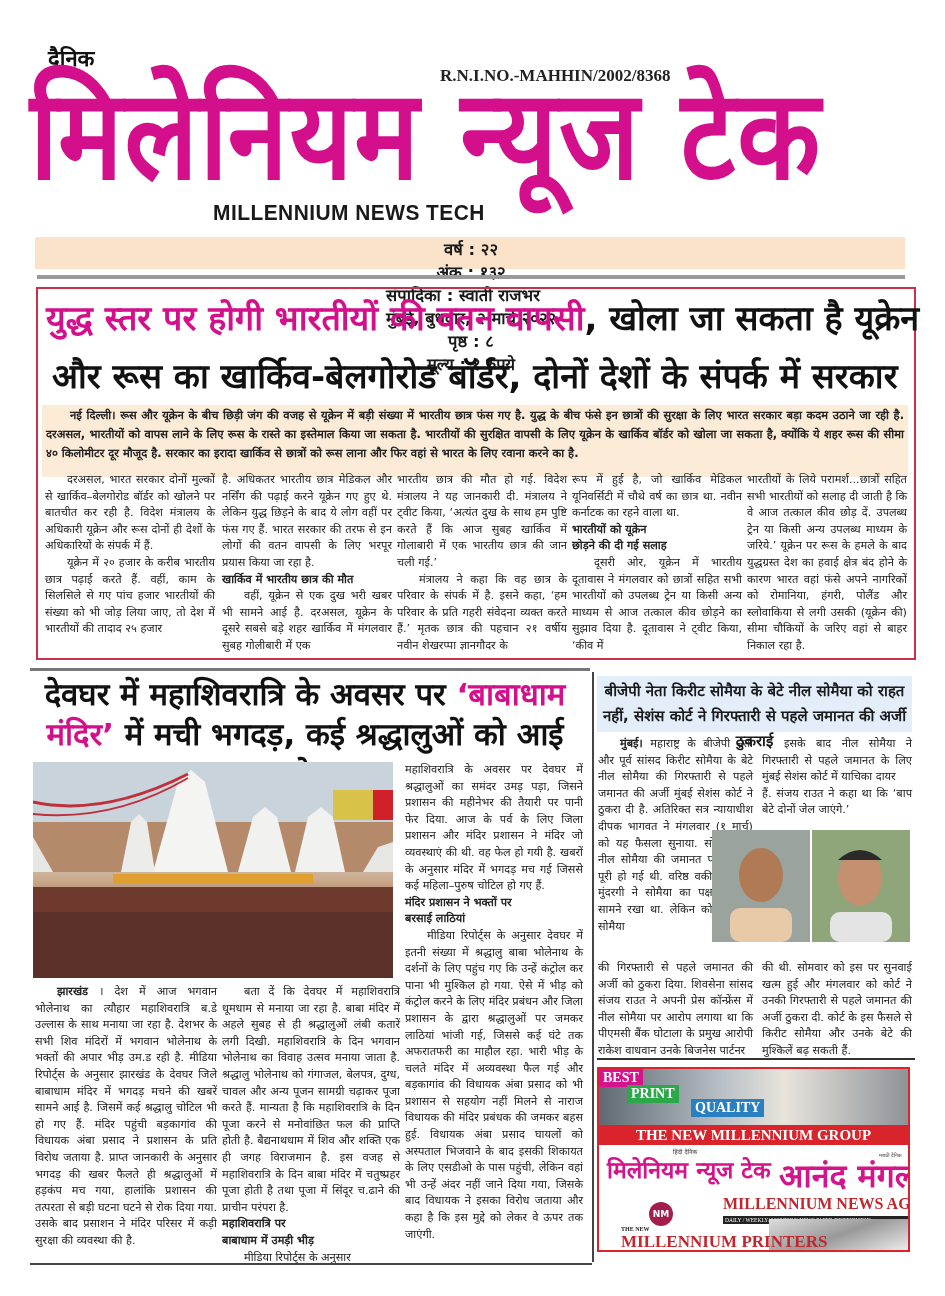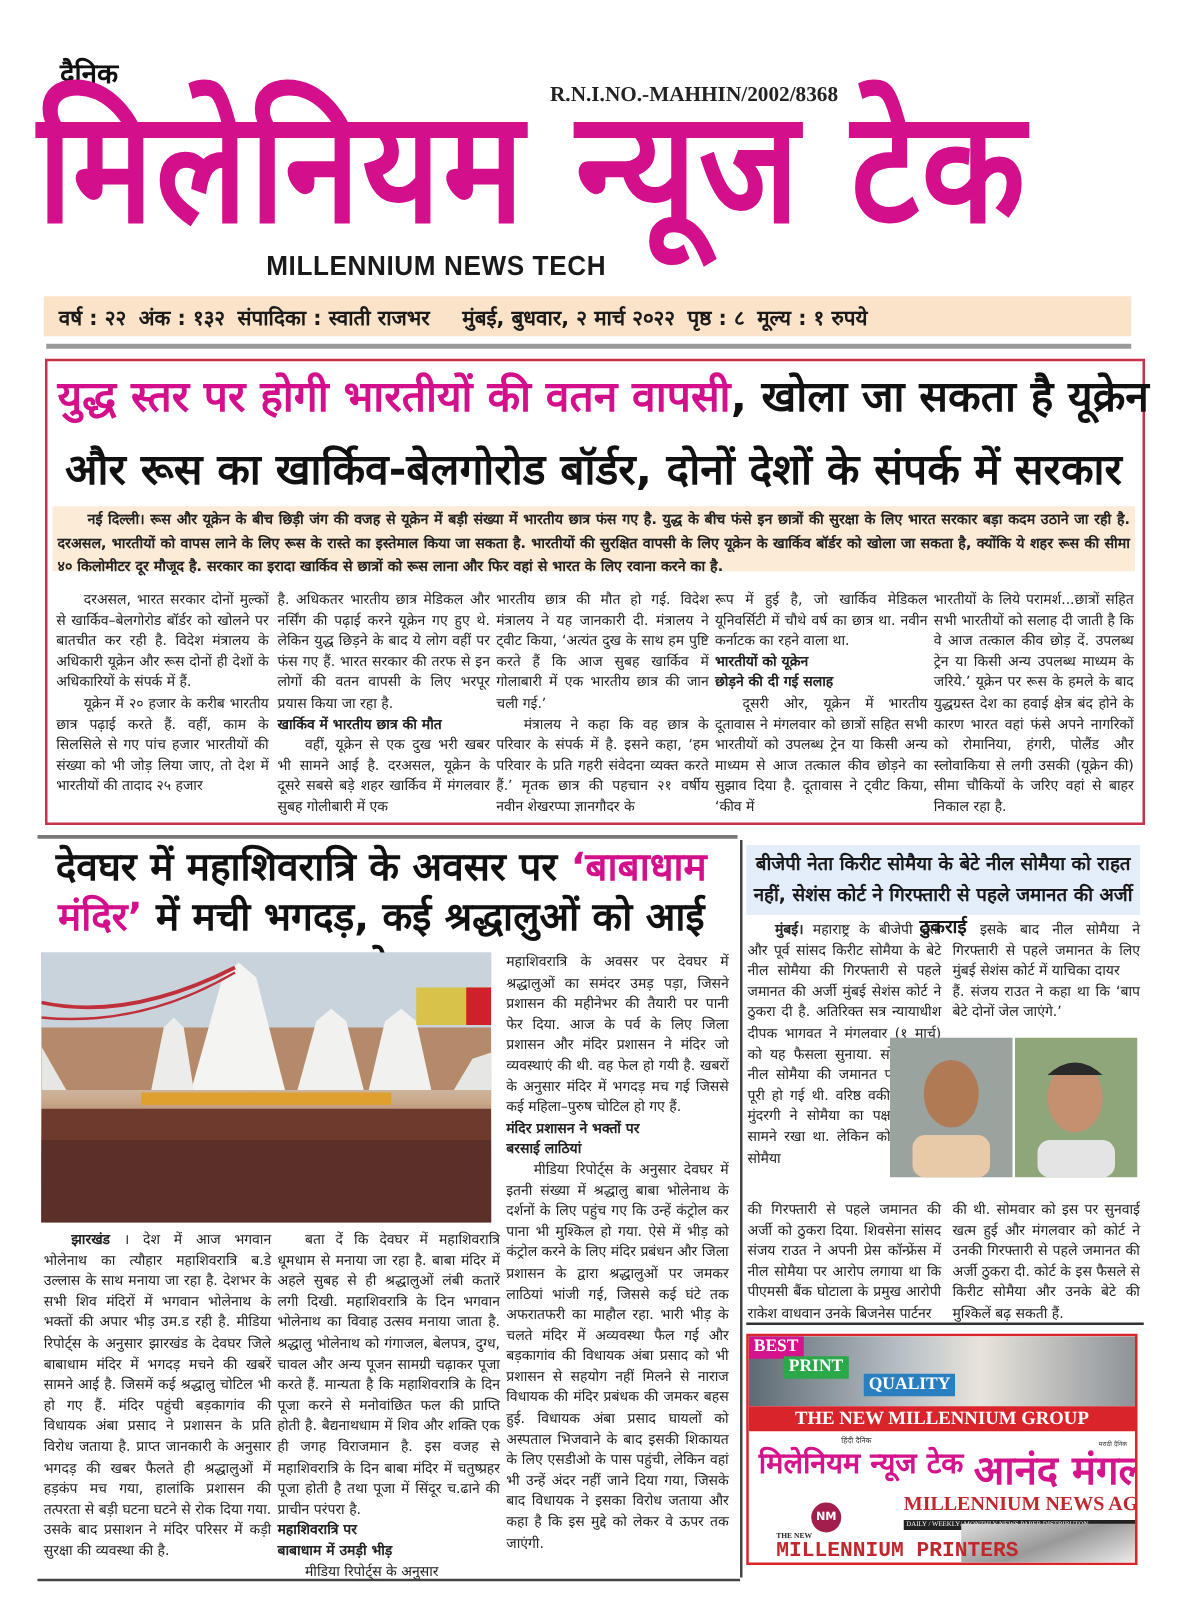--- a/index.html
+++ b/index.html
@@ -6,30 +6,30 @@
   html, body { width: 945px; height: 1296px; background: #ffffff; overflow: hidden; }
   body { position: relative; font-family: "DejaVu Sans", sans-serif; color: #111; }
 
   .abs { position: absolute; }
 
   
   #dainik { left: 48px; top: 42px; font-size: 22px; font-weight: bold; color: #111; }
   #rni { left: 440px; top: 52px; font-family: "Liberation Serif", serif; font-weight: bold; font-size: 17px; color: #222; margin-top: 14px; }
   #title-hi { left: 30px; top: 66px; width: 880px; font-size: 108px; line-height: 120px; font-weight: bold; color: #d40f8c; letter-spacing: 2px; white-space: nowrap; transform: scaleY(1.15); transform-origin: top left; }
   #title-en { left: 213px; top: 200px; font-family: "Liberation Sans", sans-serif; font-weight: bold; font-size: 22px; color: #1a1a1a; letter-spacing: 0.5px; transform: scaleX(0.95); transform-origin: left; }
-  #infobar { left: 35px; top: 237px; width: 870px; height: 32px; background: #fbe3c9; display: flex; align-items: center; padding-left: 12px; font-size: 16.5px; font-weight: bold; color: #1a1a1a; white-space: nowrap; }
+  #infobar { left: 35px; top: 237px; width: 870px; height: 32px; background: #fbe3c9; display: flex; align-items: center; padding-left: 12px; font-size: 16.5px; font-weight: bold; color: #1a1a1a; white-space: nowrap; flex-direction: column; }
   #infobar span { margin-right: 10px; }
   #rule-top { left: 37px; top: 275px; width: 868px; height: 4px; background: #9a9a9a; }
 
   
   #lead-box { left: 36px; top: 287px; width: 880px; height: 373px; border: 2px solid #c8314a; }
   #lead-h1 { left: 46px; top: 298px; width: 870px; font-size: 34px; line-height: 40px; font-weight: bold; white-space: nowrap; }
   #lead-h1 .pink { color: #d40f8c; }
   #lead-h2 { left: 52px; top: 354px; width: 860px; font-size: 34px; line-height: 44px; font-weight: bold; white-space: nowrap; color: #111; }
-  #lead-summary { left: 42px; top: 405px; width: 866px; height: 52px; background: #fbebd7; font-size: 11.4px; line-height: 19px; font-weight: bold; color: #222; padding: 1px 4px 0 4px; text-indent: 24px; text-align: justify; }
+  #lead-summary { left: 42px; top: 405px; width: 866px; height: 72px; background: #fbebd7; font-size: 11.4px; line-height: 19px; font-weight: bold; color: #222; padding: 1px 4px 0 4px; text-indent: 24px; text-align: justify; }
 
   .col { font-size: 11.2px; line-height: 16.6px; color: #222; text-align: justify; }
   .col p { text-indent: 22px; }
   .col .sub { text-align: left; font-weight: bold; text-indent: 0; }
   .col .lead-word { font-weight: bold; }
 
   #lc1 { left: 45px; top: 472px; width: 170px; }
   #lc2 { left: 222px; top: 472px; width: 170px; }
   #lc3 { left: 397px; top: 472px; width: 170px; }
   #lc4 { left: 572px; top: 472px; width: 170px; }
@@ -64,21 +64,21 @@
   #ad-quality { left: 92px; top: 30px; background: #2a7fc0; }
   #ad-group { position: absolute; left: 0; top: 56px; width: 100%; height: 20px; background: #d9242b; color: #fff; font-family: "Liberation Serif", serif; font-size: 15px; font-weight: bold; text-align: center; line-height: 20px; }
   #ad-hindi-daily { position: absolute; left: 74px; top: 79px; font-size: 6px; color: #333; }
   #ad-marathi-daily { position: absolute; left: 280px; top: 83px; font-size: 5px; color: #333; }
   #ad-mnt { position: absolute; left: 8px; top: 84px; font-size: 23px; font-weight: bold; color: #d5138d; white-space: nowrap; }
   #ad-anand { position: absolute; left: 180px; top: 84px; font-size: 32px; font-weight: bold; color: #d5138d; white-space: nowrap; }
   #ad-logo { position: absolute; left: 50px; top: 133px; width: 24px; height: 24px; border-radius: 50%; background: #a31e4d; color: #fff; font-size: 9px; font-weight: bold; display: flex; align-items: center; justify-content: center; }
   #ad-agency { position: absolute; left: 124px; top: 126px; font-family: "Liberation Serif", serif; font-size: 16px; font-weight: bold; color: #c1272d; white-space: nowrap; }
   #ad-agency-sub { position: absolute; left: 124px; top: 147px; width: 185px; background: #222; color: #fff; font-family: "Liberation Serif", serif; font-size: 5.5px; padding: 1px 2px; white-space: nowrap; }
   #ad-thenew { position: absolute; left: 22px; top: 157px; font-family: "Liberation Serif", serif; font-size: 6px; font-weight: bold; color: #222; }
-  #ad-printers { position: absolute; left: 22px; top: 163px; font-family: Liberation Mono, monospace; font-size: 17px; font-weight: bold; color: #c1272d; white-space: nowrap; }
+  #ad-printers { position: absolute; left: 22px; top: 163px; font-family: Liberation Serif, serif; font-size: 17px; font-weight: bold; color: #c1272d; white-space: nowrap; }
   #ad-paper-img { position: absolute; left: 170px; top: 150px; width: 140px; height: 32px; background: linear-gradient(160deg,#ddd,#999 50%,#eee); }
 </style>
 </head>
 <body>
 
 <div class="abs" id="dainik">दैनिक</div>
 <div class="abs" id="rni">R.N.I.NO.-MAHHIN/2002/8368</div>
 <div class="abs" id="title-hi">मिलेनियम न्यूज टेक</div>
 <div class="abs" id="title-en">MILLENNIUM NEWS TECH</div>
 <div class="abs" id="infobar">

